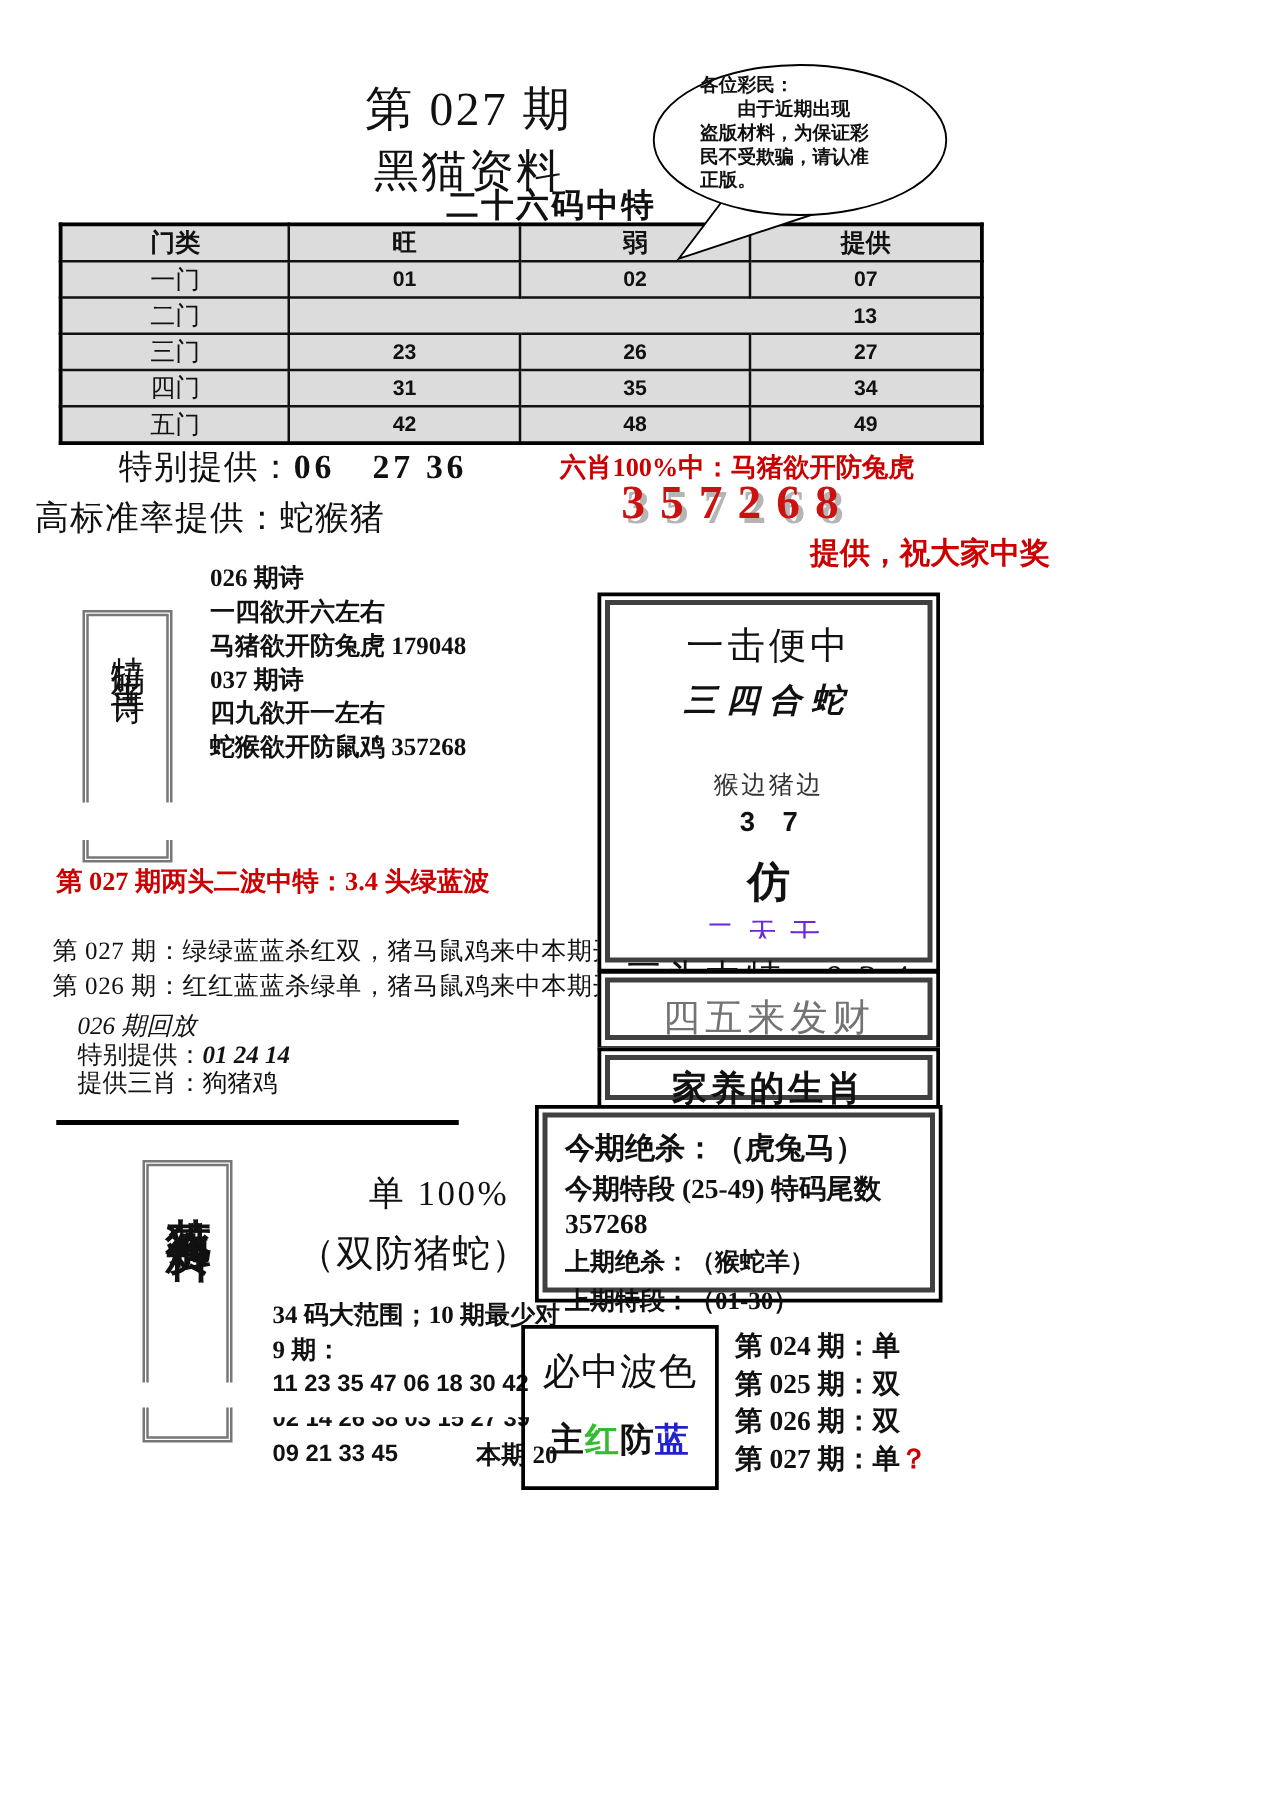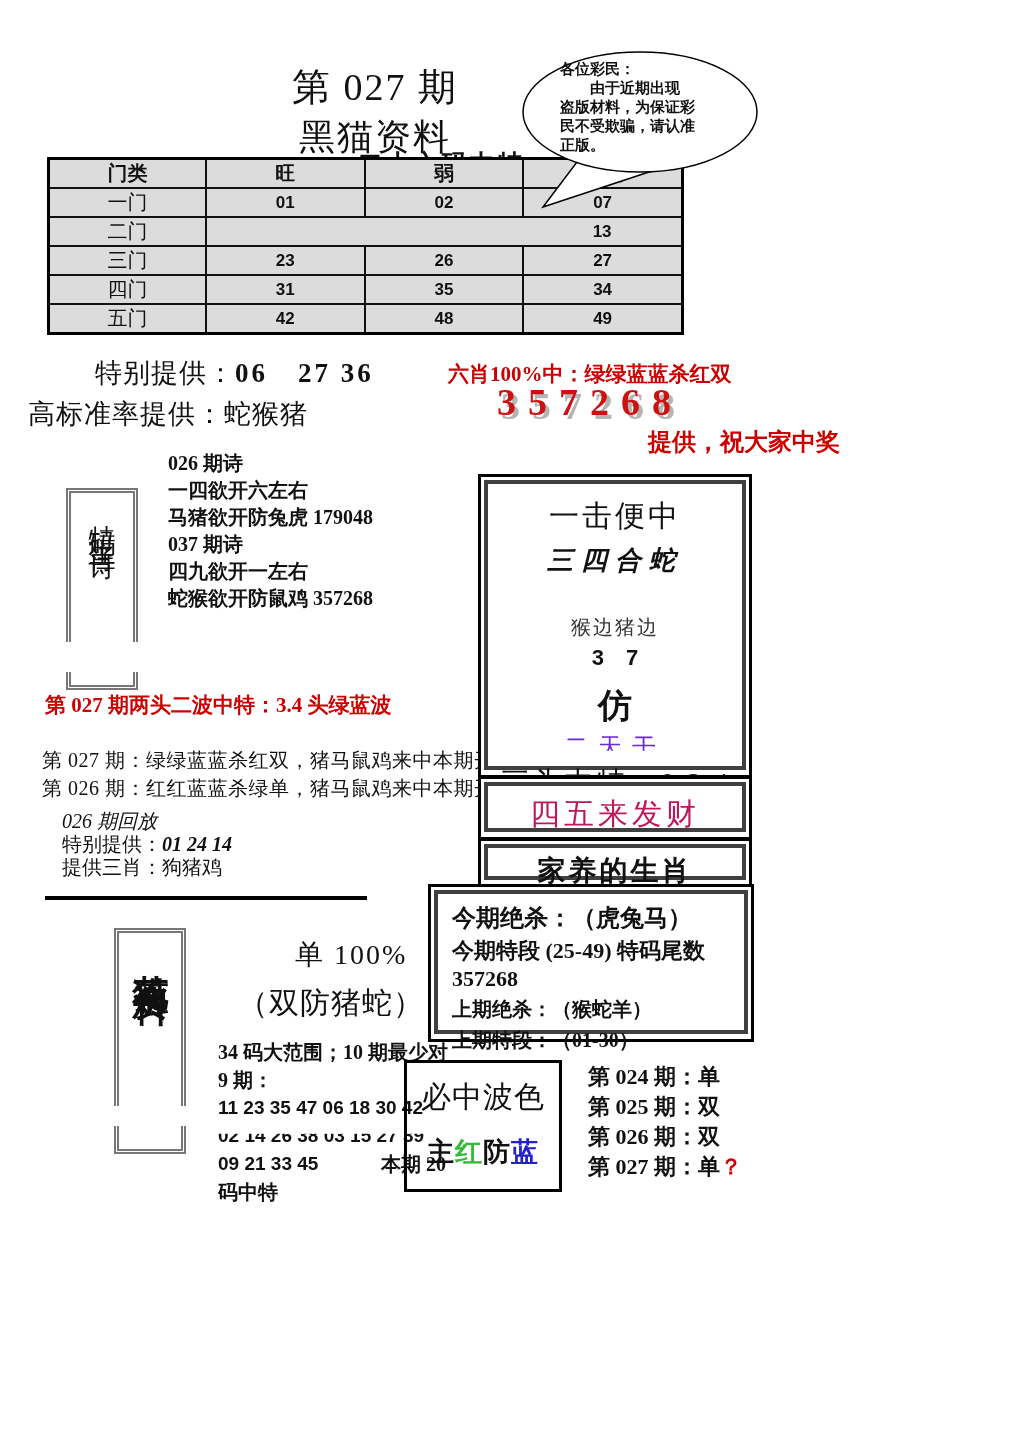--- a/index.html
+++ b/index.html
@@ -9,21 +9,21 @@
   .red{color:#cc0000;}
   
   .title{left:150px;top:6px;width:480px;font-size:44px;font-weight:bold;letter-spacing:3px;text-align:center;}
   .issue{left:225px;top:62px;width:300px;font-size:38px;text-align:center;letter-spacing:2px;}
   .brand{left:225px;top:113px;width:300px;font-size:36px;text-align:center;letter-spacing:2px;}
   .subtitle{left:225px;top:147px;width:300px;font-size:26px;font-weight:bold;text-align:right;letter-spacing:2px;}
   
   .bubble-svg{left:498px;top:42px;width:270px;height:175px;z-index:5;}
   .bubble-text{left:560px;top:60px;width:190px;font-size:15px;font-weight:bold;line-height:19px;z-index:6;}
   
-  table.main{position:absolute;left:47px;top:157px;width:637px;border-collapse:collapse;
+  table.main{position:absolute;left:47px;top:178px;width:740px;border-collapse:collapse;
              border:3px solid #000;background:#dcdcdc;z-index:2;}
   table.main th, table.main td{border:2px solid #111;height:27px;text-align:center;padding:0;}
   table.main th{font-size:20px;font-weight:bold;}
   td.rowlabel{font-size:20px;width:158px;}
   td.num{font-size:17px;font-weight:bold;width:160px;font-family:"Liberation Sans","DejaVu Sans",sans-serif;}
   tr.merged td.m1{border-right:none;}
   tr.merged td.m2{border-left:none;border-right:none;}
   tr.merged td.m3{border-left:none;}
   
   .special{left:95px;top:355px;font-size:27px;letter-spacing:1px;}
@@ -52,41 +52,41 @@
   .thickline{left:45px;top:896px;width:322px;height:4px;background:#000;}
   
   .dan{left:295px;top:936px;font-size:28px;letter-spacing:2px;}
   .shuangfang{left:238px;top:983px;font-size:30px;letter-spacing:1px;}
   .rangeblock{left:218px;top:1038px;width:240px;font-size:20px;line-height:28px;}
   .rangeblock .b{font-weight:bold;}
   .numline{font-family:"Liberation Sans","DejaVu Sans",sans-serif;font-weight:bold;font-size:19px;}
   .halfcut{clip-path:inset(42% 0 0 0);}
   .row3{display:flex;justify-content:space-between;width:228px;}
   
-  .bose{left:404px;top:1060px;width:152px;height:126px;border:3px solid #000;text-align:center;}
+  .bose{left:417px;top:1060px;width:152px;height:126px;border:3px solid #000;text-align:center;}
   .bose-title{margin-top:14px;font-size:30px;letter-spacing:1px;}
   .bose-line{margin-top:16px;font-size:27px;font-weight:bold;letter-spacing:1px;}
   .g{color:#33bb33;}
   .bl{color:#2222cc;}
   
   .periods{left:588px;top:1062px;font-size:22px;font-weight:bold;line-height:30px;}
   .qmark{color:#cc0000;}
   
   .dbox{border:3px solid #000;background:#fff;}
   .dbox-in{border:4px solid #404040;margin:3px;height:calc(100% - 16px);text-align:center;}
   .box1{left:478px;top:474px;width:268px;height:298px;}
   .box1 .l1{margin-top:12px;font-size:30px;letter-spacing:3px;}
   .box1 .l2{margin-top:6px;font-size:26px;font-weight:bold;font-style:italic;letter-spacing:8px;}
   .box1 .l3{margin-top:36px;font-size:20px;color:#333;letter-spacing:2px;}
   .box1 .l4{margin-top:2px;font-size:22px;font-weight:bold;font-family:"Liberation Sans","DejaVu Sans",sans-serif;}
   .box1 .l5{margin-top:10px;font-size:34px;font-weight:bold;}
   .box1 .l6{margin-top:2px;font-size:24px;color:#6d28d9;clip-path:inset(0 0 38% 0);letter-spacing:10px;}
   .box1 .l7{margin-top:0px;font-size:30px;letter-spacing:2px;}
   .box2{left:478px;top:776px;width:268px;height:58px;}
-  .box2 .txt{margin-top:8px;font-size:30px;letter-spacing:4px;color:#be185d;}
+  .box2 .txt{margin-top:8px;font-size:30px;letter-spacing:4px;color:#737373;}
   .box3{left:478px;top:838px;width:268px;height:44px;}
   .box3 .txt{margin-top:4px;font-size:28px;font-weight:bold;letter-spacing:3px;}
   .box4{left:428px;top:884px;width:320px;height:152px;}
   .box4 .dbox-in{text-align:left;padding-left:14px;}
   .box4 .k1{margin-top:8px;font-size:24px;font-weight:bold;}
   .box4 .k2{margin-top:2px;font-size:22px;font-weight:bold;}
   .box4 .k3{margin-top:4px;font-size:20px;font-weight:bold;}
   .box4 .k4{margin-top:4px;font-size:20px;font-weight:bold;}
 </style>
 </head>
@@ -147,21 +147,21 @@
       <td class="num">42</td>
       <td class="num">48</td>
       <td class="num">49</td>
     </tr>
   </tbody>
     </table>
 
   <div class="abs special">
     <span>特别提供：</span><b>06　27 36</b>
   </div>
-  <div class="abs red1 red">六肖100%中：绿绿蓝蓝杀红双</div>
+  <div class="abs red1 red">六肖100%中：马猪欲开防兔虎</div>
   <div class="abs redbig">357268</div>
   <div class="abs highrate">高标准率提供：蛇猴猪</div>
   <div class="abs redwish red">提供，祝大家中奖</div>
 
   <div class="abs poem">
     <div>026 期诗</div>
     <div>一四欲开六左右</div>
     <div>马猪欲开防兔虎 179048</div>
     <div>037 期诗</div>
     <div>四九欲开一左右</div>
@@ -198,21 +198,20 @@
   <div class="abs shuangfang">（双防猪蛇）</div>
   <div class="abs rangeblock">
     <div class="b">34 码大范围；10 期最少对</div>
     <div class="b">9 期：</div>
     <div class="numline">11 23 35 47 06 18 30 42</div>
     <div class="numline halfcut">02 14 26 38 03 15 27 39</div>
     <div class="row3">
       <span class="numline">09 21 33 45</span>
       <span class="b">本期 20</span>
     </div>
-    <div class="b">码中特</div>
   </div>
 
   <div class="abs bose">
     <div class="bose-title">必中波色</div>
     <div class="bose-line">
       <span>主</span><span class="g">红</span><span>防</span><span class="bl">蓝</span>
     </div>
   </div>
 
   <div class="abs periods">

